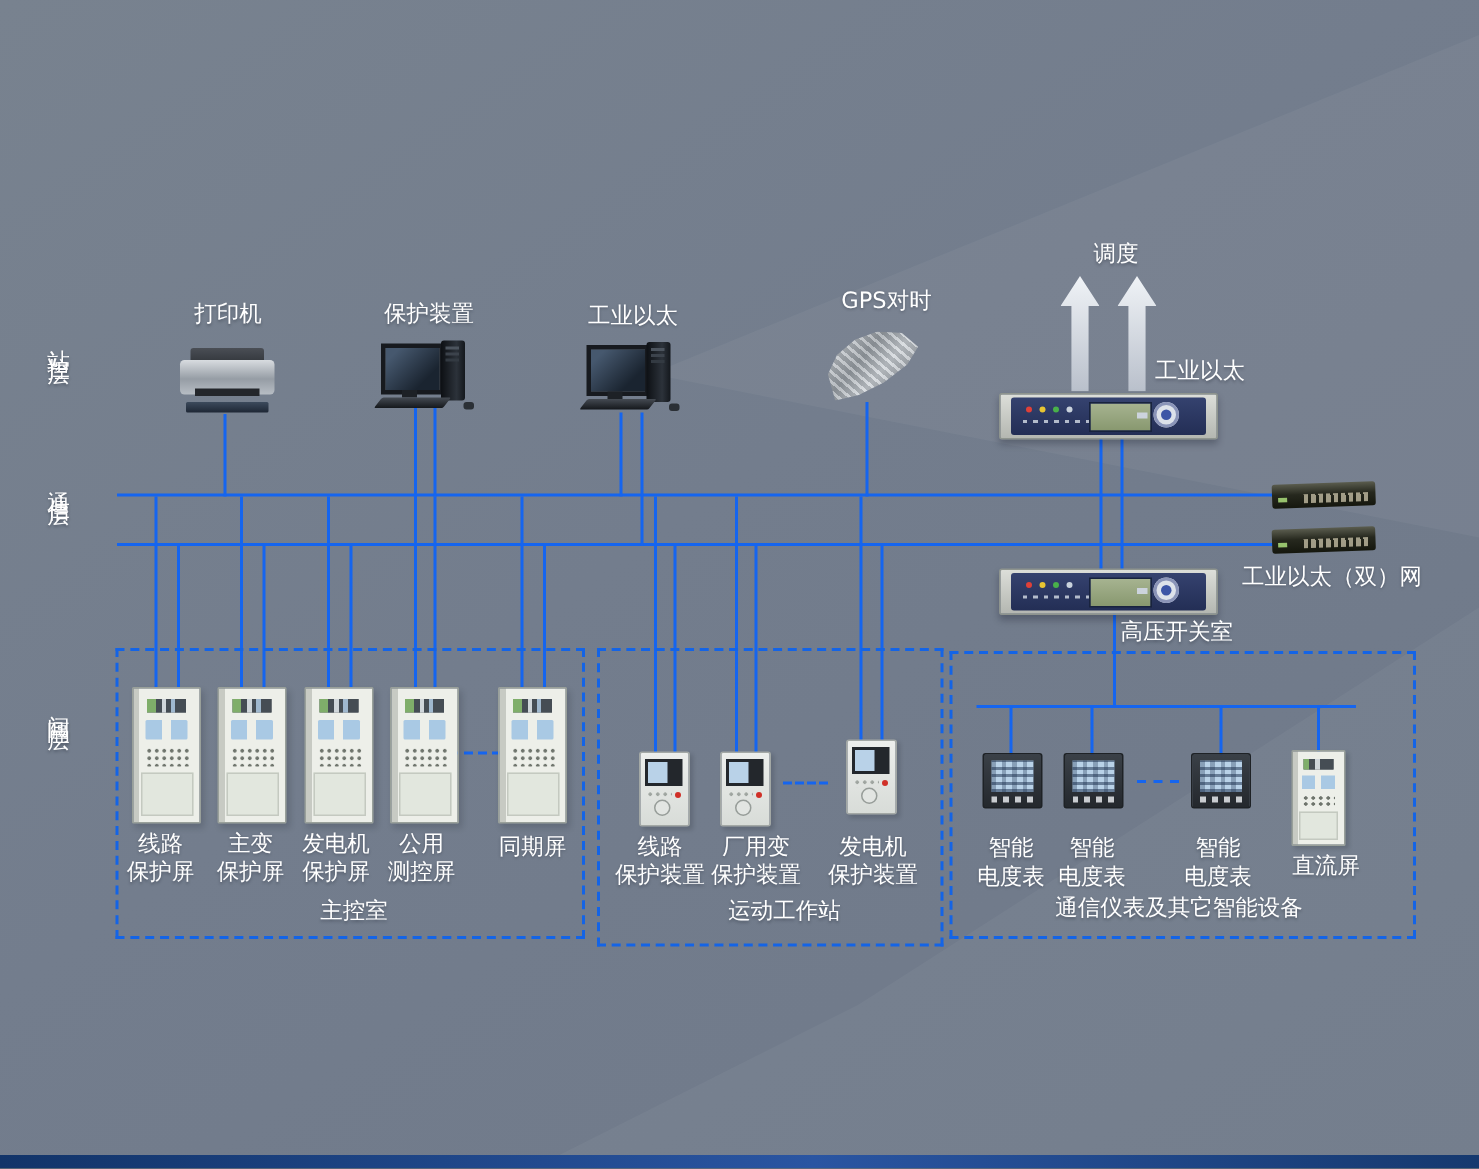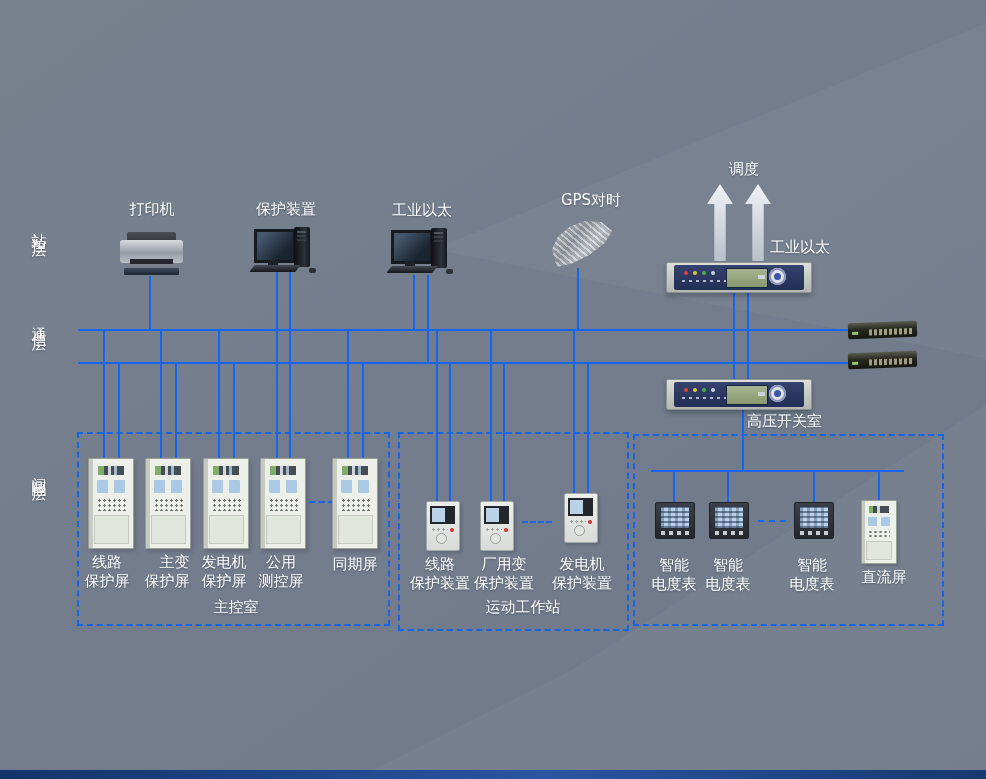--- a/index.html
+++ b/index.html
@@ -201,20 +201,21 @@
     <div class="rk-panel"></div>
       <div class="rk-leds"></div>
     <div class="rk-marks"></div>
       <div class="rk-lcd"></div>
     <div class="rk-sq"></div>
       <div class="rk-pad"></div>
   </div>
 
   <div class="switch" style="left:848px;top:322px;"></div>
   <div class="switch" style="left:848px;top:352px;"></div>
+  <div class="lbl" style="left:828px;top:375px;">工业以太（双）网</div>
 
   <div class="rack" style="left:666px;top:379px;">
     <div class="rk-panel"></div>
       <div class="rk-leds"></div>
     <div class="rk-marks"></div>
       <div class="rk-lcd"></div>
     <div class="rk-sq"></div>
       <div class="rk-pad"></div>
   </div>
   <div class="lbl" style="left:747px;top:412px;">高压开关室</div>
@@ -237,21 +238,21 @@
     </div>
   <div class="cabinet" style="left:332px;top:458px;">
       <div class="cb-btns"></div>
       <div class="cb-lower"></div>
     </div>
 
   <div class="lbl clbl" style="left:107px;top:553px;">
     <div>线路</div>
       <div>保护屏</div>
     </div>
-  <div class="lbl clbl" style="left:167px;top:553px;text-align:right;">
+  <div class="lbl clbl" style="left:167px;top:553px;">
     <div>主变</div>
       <div>保护屏</div>
     </div>
   <div class="lbl clbl" style="left:224px;top:553px;">
     <div>发电机</div>
       <div>保护屏</div>
     </div>
   <div class="lbl clbl" style="left:281px;top:553px;">
     <div>公用</div>
       <div>测控屏</div>
@@ -324,15 +325,16 @@
       <div>电度表</div>
     </div>
   <div class="lbl clbl" style="left:812px;top:556px;">
     <div>智能</div>
       <div>电度表</div>
     </div>
   <div class="lbl clbl" style="left:884px;top:568px;">
     <div>直流屏</div>
       <div></div>
     </div>
+  <div class="lbl clbl" style="left:786px;top:596px;">通信仪表及其它智能设备</div>
 
   <div class="bottom-bar"></div>
 </div>
 
 </body></html>

